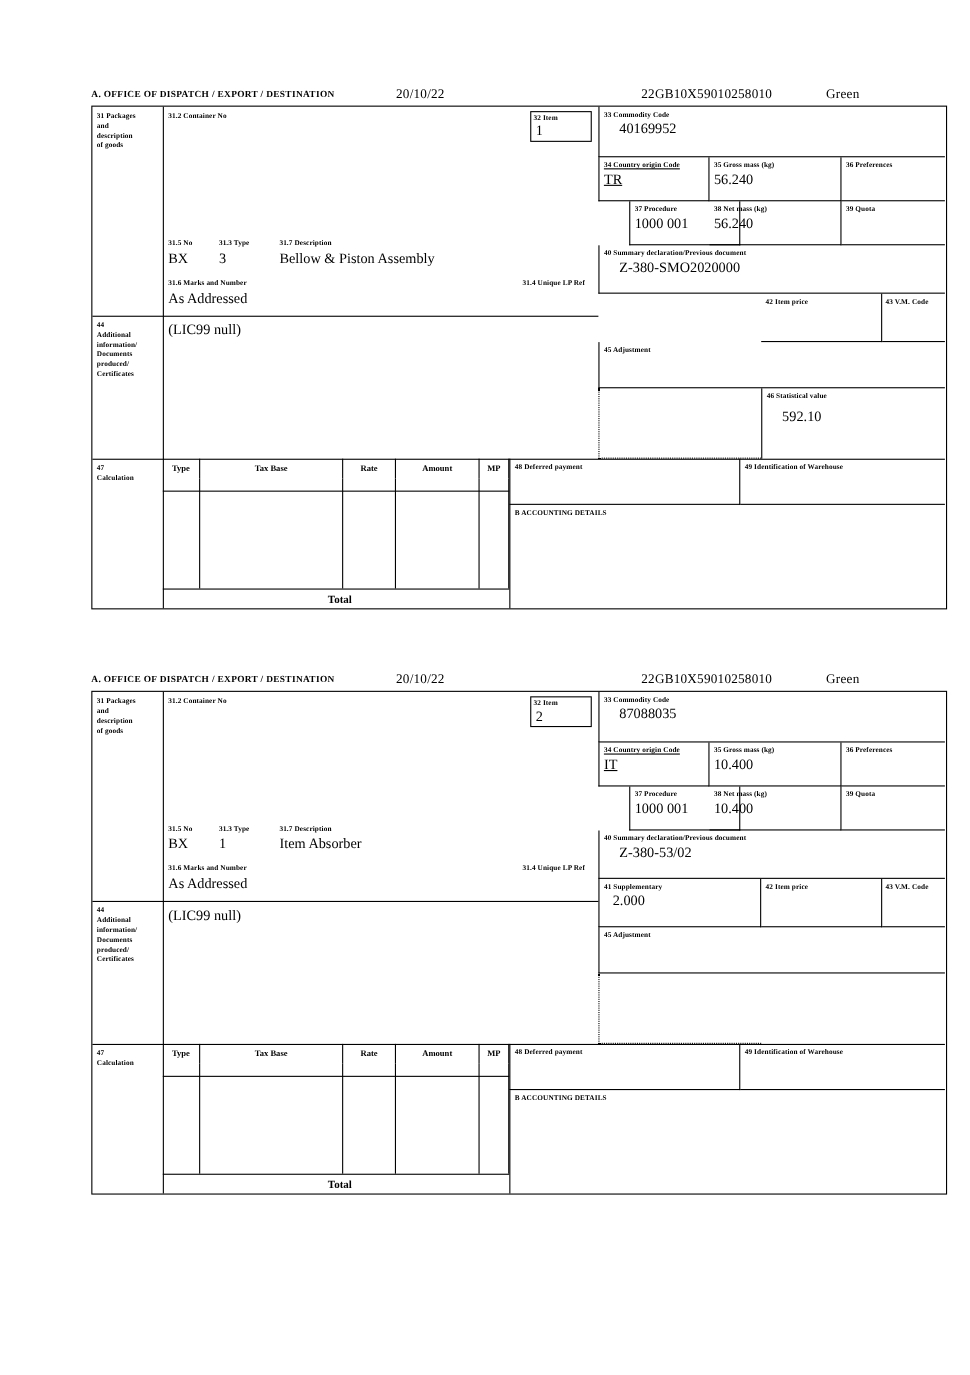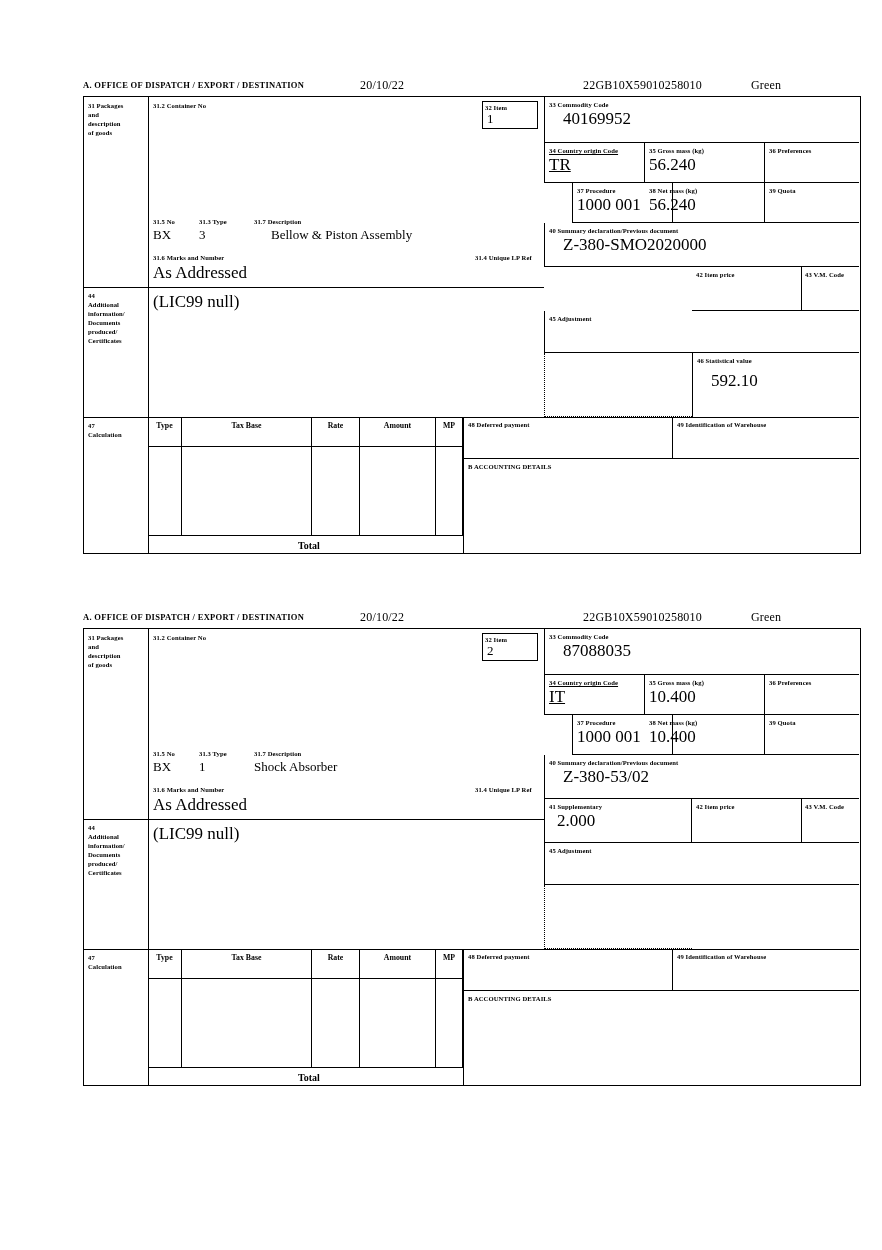--- a/index.html
+++ b/index.html
@@ -71,21 +71,21 @@
   }
 
   .lbl {
     font-size: 6.6px;
     font-family: "Liberation Serif", serif;
     font-weight: bold;
     letter-spacing: 0.1px;
     line-height: 1.38;
   }
   .val {
-    font-size: 17px;
+    font-size: 13px;
     font-family: "Liberation Serif", serif;
   }
 
   
   .c {
     position: absolute;
     box-sizing: border-box;
   }
   .bb { border-bottom: 1.3px solid #000; }
   .bl { border-left: 1.3px solid #000; }
@@ -278,21 +278,21 @@
 
       <div class="pkg-row">
         <div class="pkg-lbls">
           <span class="lbl" style="left:0;">31.5 No</span>
           <span class="lbl" style="left:46px;">31.3 Type</span>
           <span class="lbl" style="left:101px;">31.7 Description</span>
         </div>
         <div class="pkg-vals">
           <span style="left:0;">BX</span>
           <span style="left:46px;">3</span>
-          <span style="left:118px;">Bellow &amp; Piston Assembly</span>
+          <span style="left:101px;">Bellow &amp; Piston Assembly</span>
         </div>
       </div>
 
       <div class="marks-row">
         <div style="position:relative;height:10px;">
           <span class="lbl" style="position:absolute;left:0;">31.6 Marks and Number</span>
           <span class="lbl" style="position:absolute;left:322px;">31.4 Unique LP Ref</span>
         </div>
         <div style="position:relative;height:16px;">
           <span class="val" style="position:absolute;left:0;">As Addressed</span>
@@ -443,21 +443,21 @@
 
       <div class="pkg-row">
         <div class="pkg-lbls">
           <span class="lbl" style="left:0;">31.5 No</span>
           <span class="lbl" style="left:46px;">31.3 Type</span>
           <span class="lbl" style="left:101px;">31.7 Description</span>
         </div>
         <div class="pkg-vals">
           <span style="left:0;">BX</span>
           <span style="left:46px;">1</span>
-          <span style="left:101px;">Shock Absorber</span>
+          <span style="left:101px;">Item Absorber</span>
         </div>
       </div>
 
       <div class="marks-row">
         <div style="position:relative;height:10px;">
           <span class="lbl" style="position:absolute;left:0;">31.6 Marks and Number</span>
           <span class="lbl" style="position:absolute;left:322px;">31.4 Unique LP Ref</span>
         </div>
         <div style="position:relative;height:16px;">
           <span class="val" style="position:absolute;left:0;">As Addressed</span>

